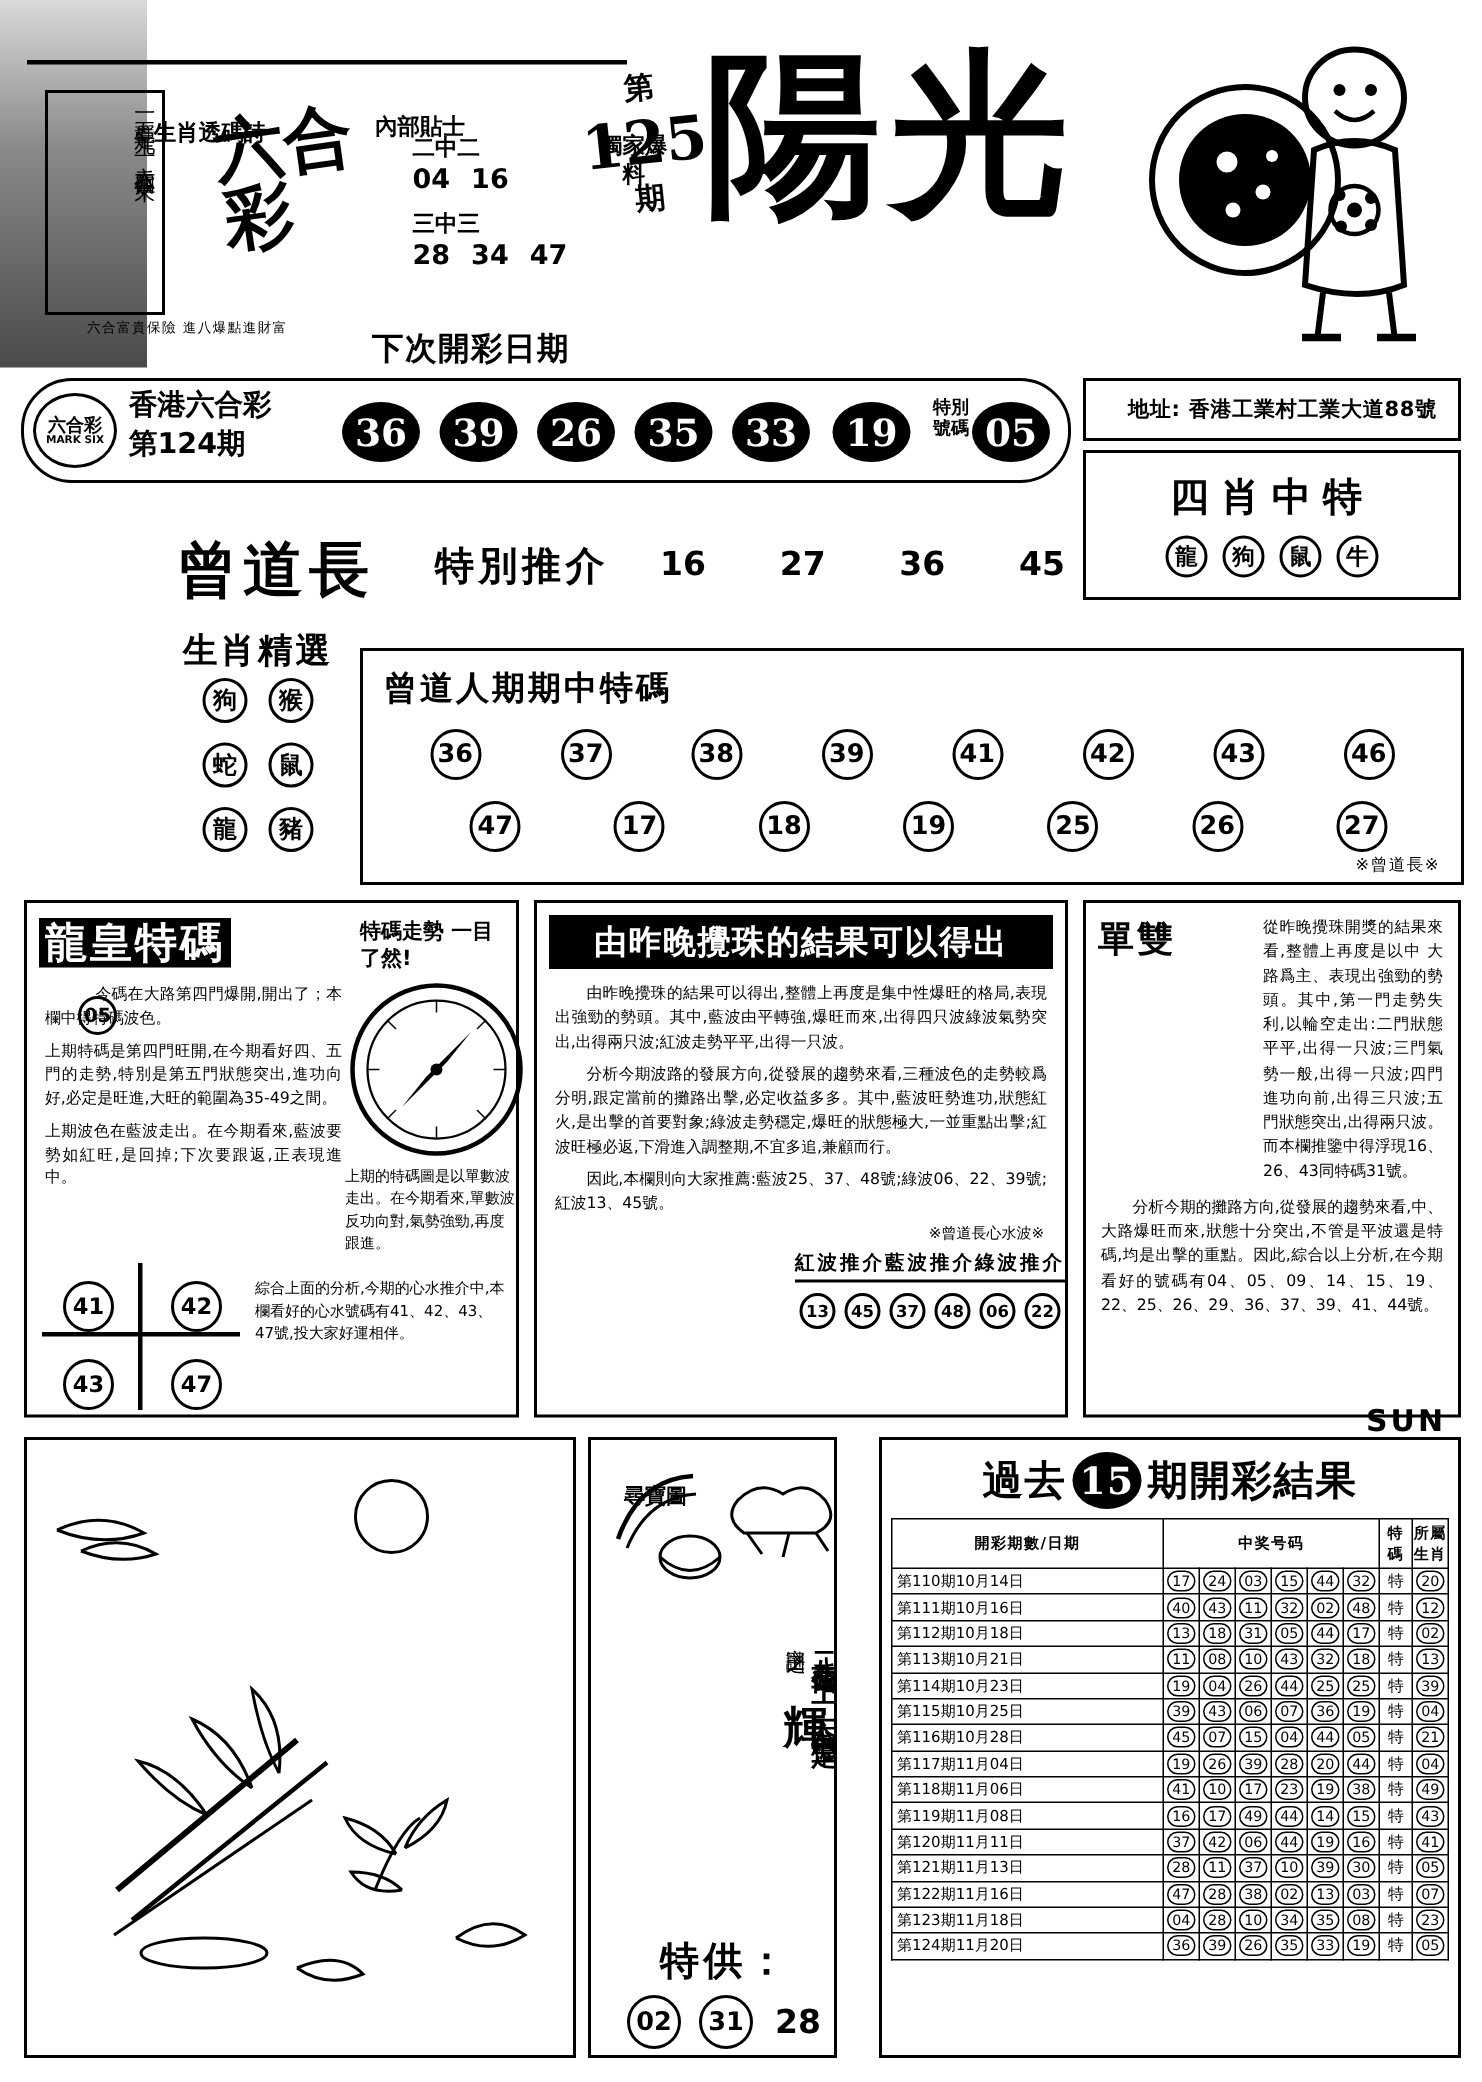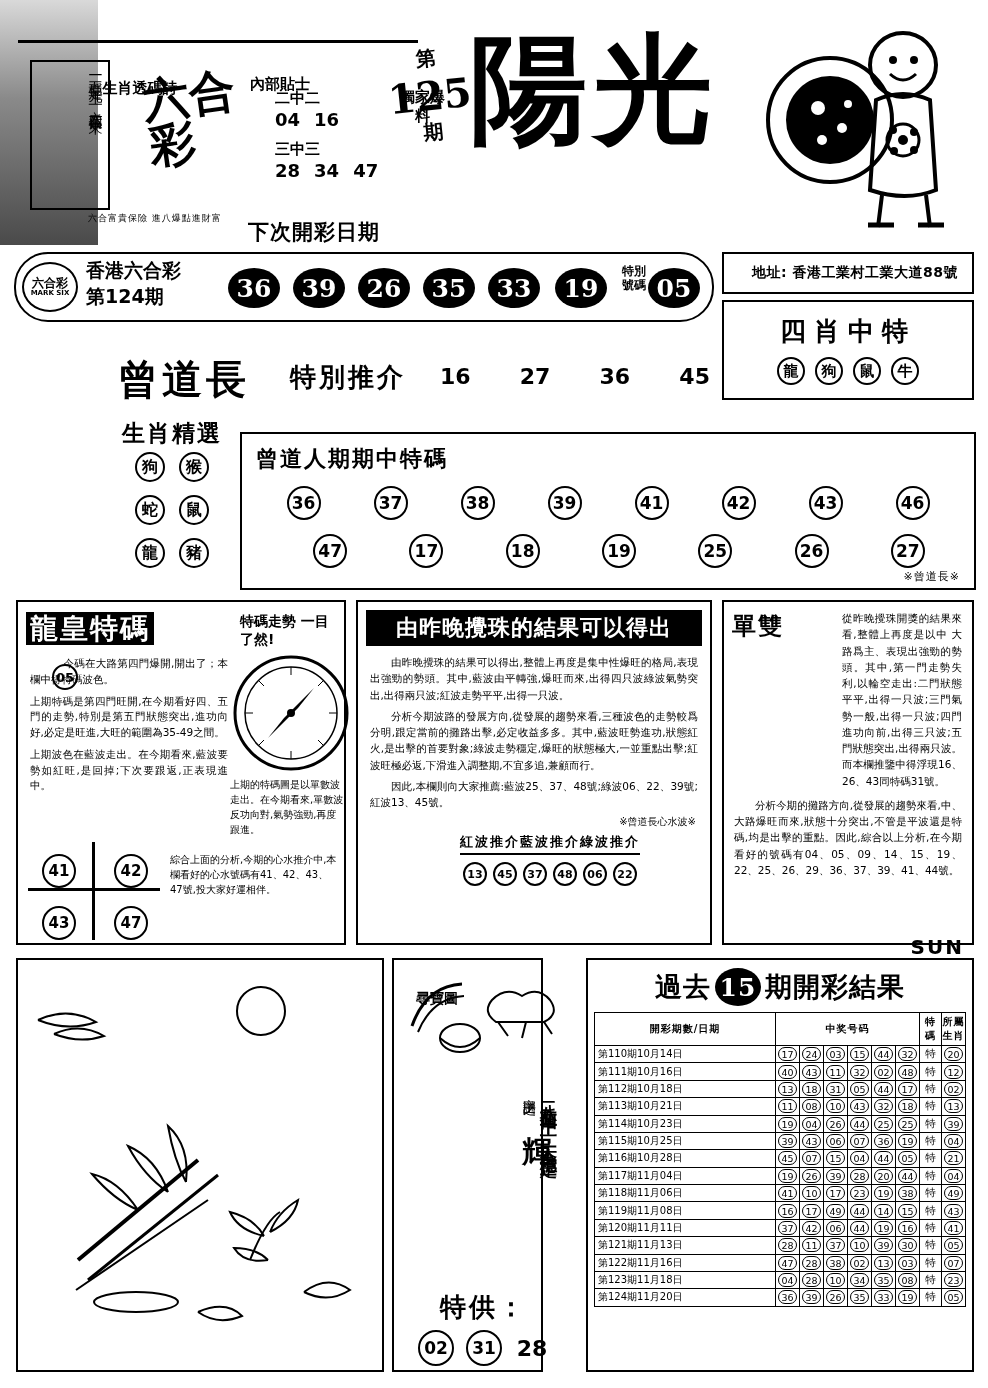--- a/index.html
+++ b/index.html
@@ -42,21 +42,21 @@
     position:absolute; left:100px; top:80px; width:80px;
     font-size:15px; font-weight:bold; line-height:1.15; text-align:center;
   }
   #poem {
     position:absolute; left:30px; top:60px; width:80px; height:150px;
     border:2px solid #000; padding:6px 4px;
     font-size:14px; line-height:1.25;
     writing-mode:vertical-rl; text-orientation:upright;
     letter-spacing:2px;
   }
-  #poem-tail { position:absolute; left:88px; top:212px; font-size:9px; letter-spacing:1px;text-align:right;}
+  #poem-tail { position:absolute; left:58px; top:212px; font-size:9px; letter-spacing:1px;text-align:right;}
   #inner-tip {
     position:absolute; left:250px; top:75px; width:60px;
     font-size:15px; line-height:1.2; text-align:center; font-weight:bold;
   }
   #mid-nums {
     position:absolute; left:275px; top:88px; width:115px; font-size:18px; font-weight:bold;
     line-height:1.35;
   }
   #mid-nums .row { display:flex; gap:14px; }
   #mid-nums .lbl { font-size:15px; }
@@ -139,39 +139,39 @@
      display:flex; align-items:center; justify-content:center; font-size:15px; font-weight:bold; background:#fff;}
   #pl-cross-h { position:absolute; left:10px; top:286px; width:132px; height:3px; background:#000; }
   #pl-cross-v { position:absolute; left:74px; top:240px; width:3px; height:98px; background:#000; }
 
   #panel-mid { left:356px; top:600px; width:356px; height:345px; }
   #pm-title { text-align:center; font-size:22px; font-weight:bold; background:#000; color:#fff;
      margin:8px 8px 0 8px; padding:3px 0; letter-spacing:1px;}
   #pm-text { padding:8px 12px 0 12px; font-size:10.5px; line-height:1.55; text-align:justify;}
   #pm-text p { margin:0 0 5px 0; text-indent:2em;}
   #pm-sign { text-align:right; font-size:10px; padding-right:14px;}
-  #pm-cols { display:flex; justify-content:center; margin-top:4px;padding-left:32px; }
+  #pm-cols { display:flex; justify-content:flex-end; margin-top:4px;padding-left:32px; }
   #pm-cols .c { text-align:center; }
   #pm-cols .ct { font-size:13px; font-weight:bold; border-bottom:2px solid #000; padding-bottom:2px; letter-spacing:2px;}
   #pm-cols .cb { display:flex; gap:6px; margin-top:7px; justify-content:center;}
   #pm-cols .cb div { width:24px; height:24px; border:2px solid #000; border-radius:50%;
      display:flex; align-items:center; justify-content:center; font-size:11px; font-weight:bold;}
 
   #panel-right { left:722px; top:600px; width:252px; height:345px; }
   #pr-logo { position:absolute; left:8px; top:8px; font-size:24px; font-weight:bold; letter-spacing:2px;
      font-family:Liberation Sans, sans-serif;}
   #pr-text { padding:8px 10px 0 10px; font-size:10.5px; line-height:1.55; text-align:justify;}
   #pr-text p { margin:0 0 5px 0; text-indent:2em;}
   #pr-head { padding:8px 10px 0 118px; font-size:10.5px; line-height:1.55; text-align:justify;}
   #sun-word { position:absolute; right:8px; bottom:-16px; font-size:20px; font-weight:bold; letter-spacing:2px;margin-top:48px;}
 
   
   #bottom-left { left:16px; top:958px; width:368px; height:414px; }
   #bl-moon { position:absolute; left:218px; top:26px; width:50px; height:50px; border:2px solid #000; border-radius:50%; }
-  #bottom-mid { left:392px; top:958px; width:151px; height:414px; }
+  #bottom-mid { left:392px; top:958px; width:166px; height:414px; }
   #bm-seek { position:absolute; left:22px; top:30px; width:42px; font-size:14px; font-weight:bold; line-height:1.15; text-align:center;}
   #bm-verse { position:absolute; left:56px; top:128px; width:110px; height:120px; font-size:17px; line-height:1.35;
      writing-mode:vertical-rl; text-orientation:upright; letter-spacing:3px; font-weight:bold;}
   #bm-hui { position:absolute; left:128px; top:172px; font-size:30px; font-weight:bold;
      font-family:"DejaVu Serif","Liberation Serif",serif;}
   #bm-hui-lbl { position:absolute; left:126px; top:128px; font-size:13px; writing-mode:vertical-rl; text-orientation:upright; letter-spacing:2px;}
   #bm-supply { position:absolute; left:46px; top:330px; font-size:26px; font-weight:bold; letter-spacing:3px;
      font-family:"DejaVu Serif","Liberation Serif",serif;}
   #bm-balls { position:absolute; left:24px; top:370px; display:flex; gap:12px; align-items:center;}
   #bm-balls .bb { width:36px; height:36px; border-radius:50%; border:2px solid #000;

